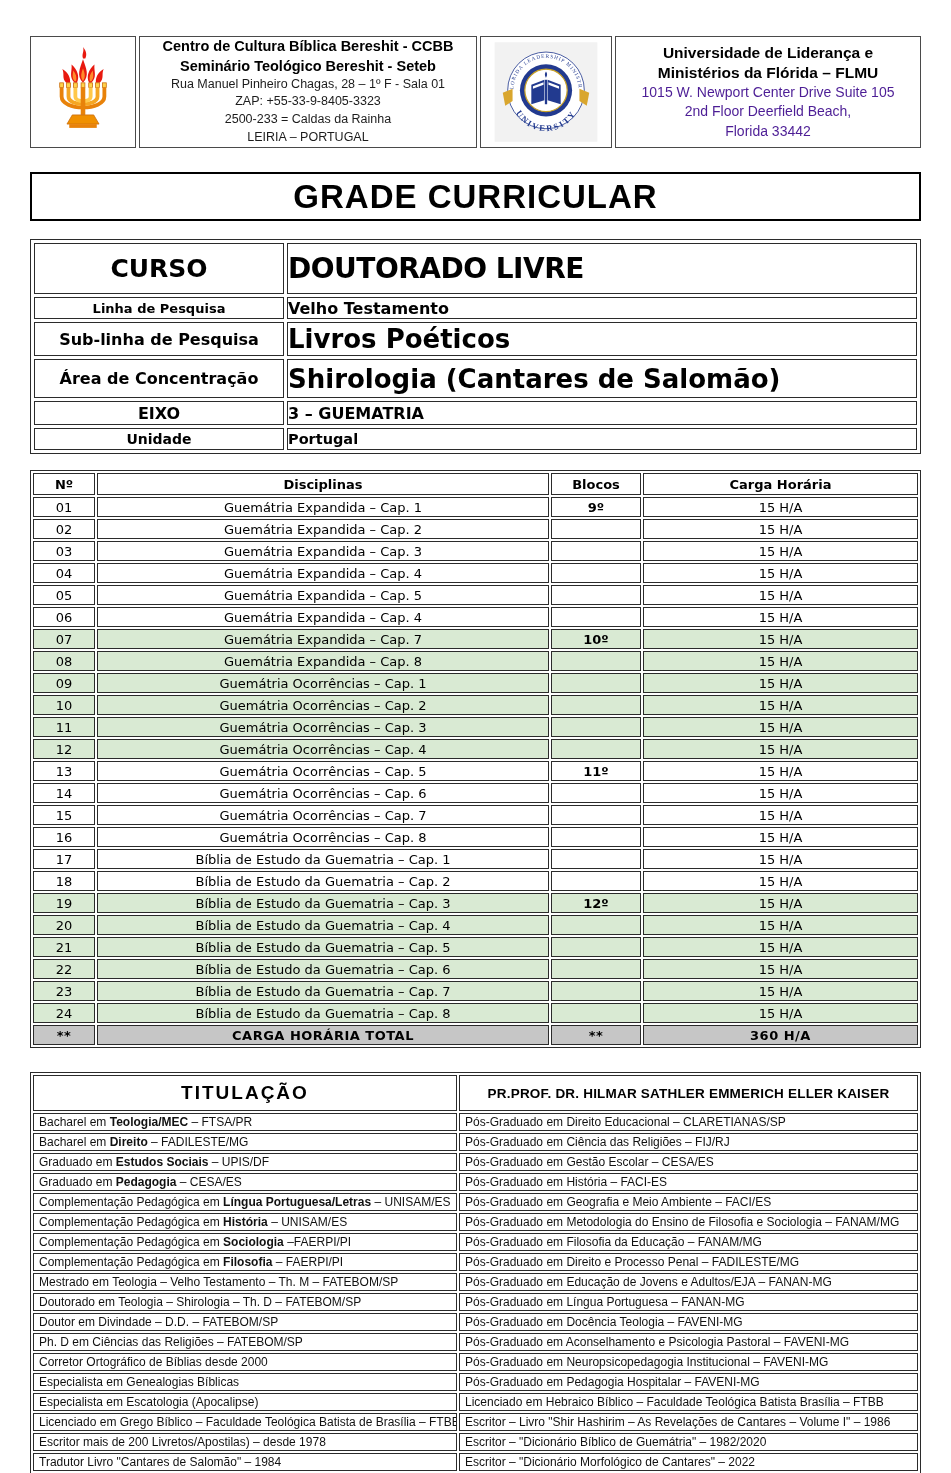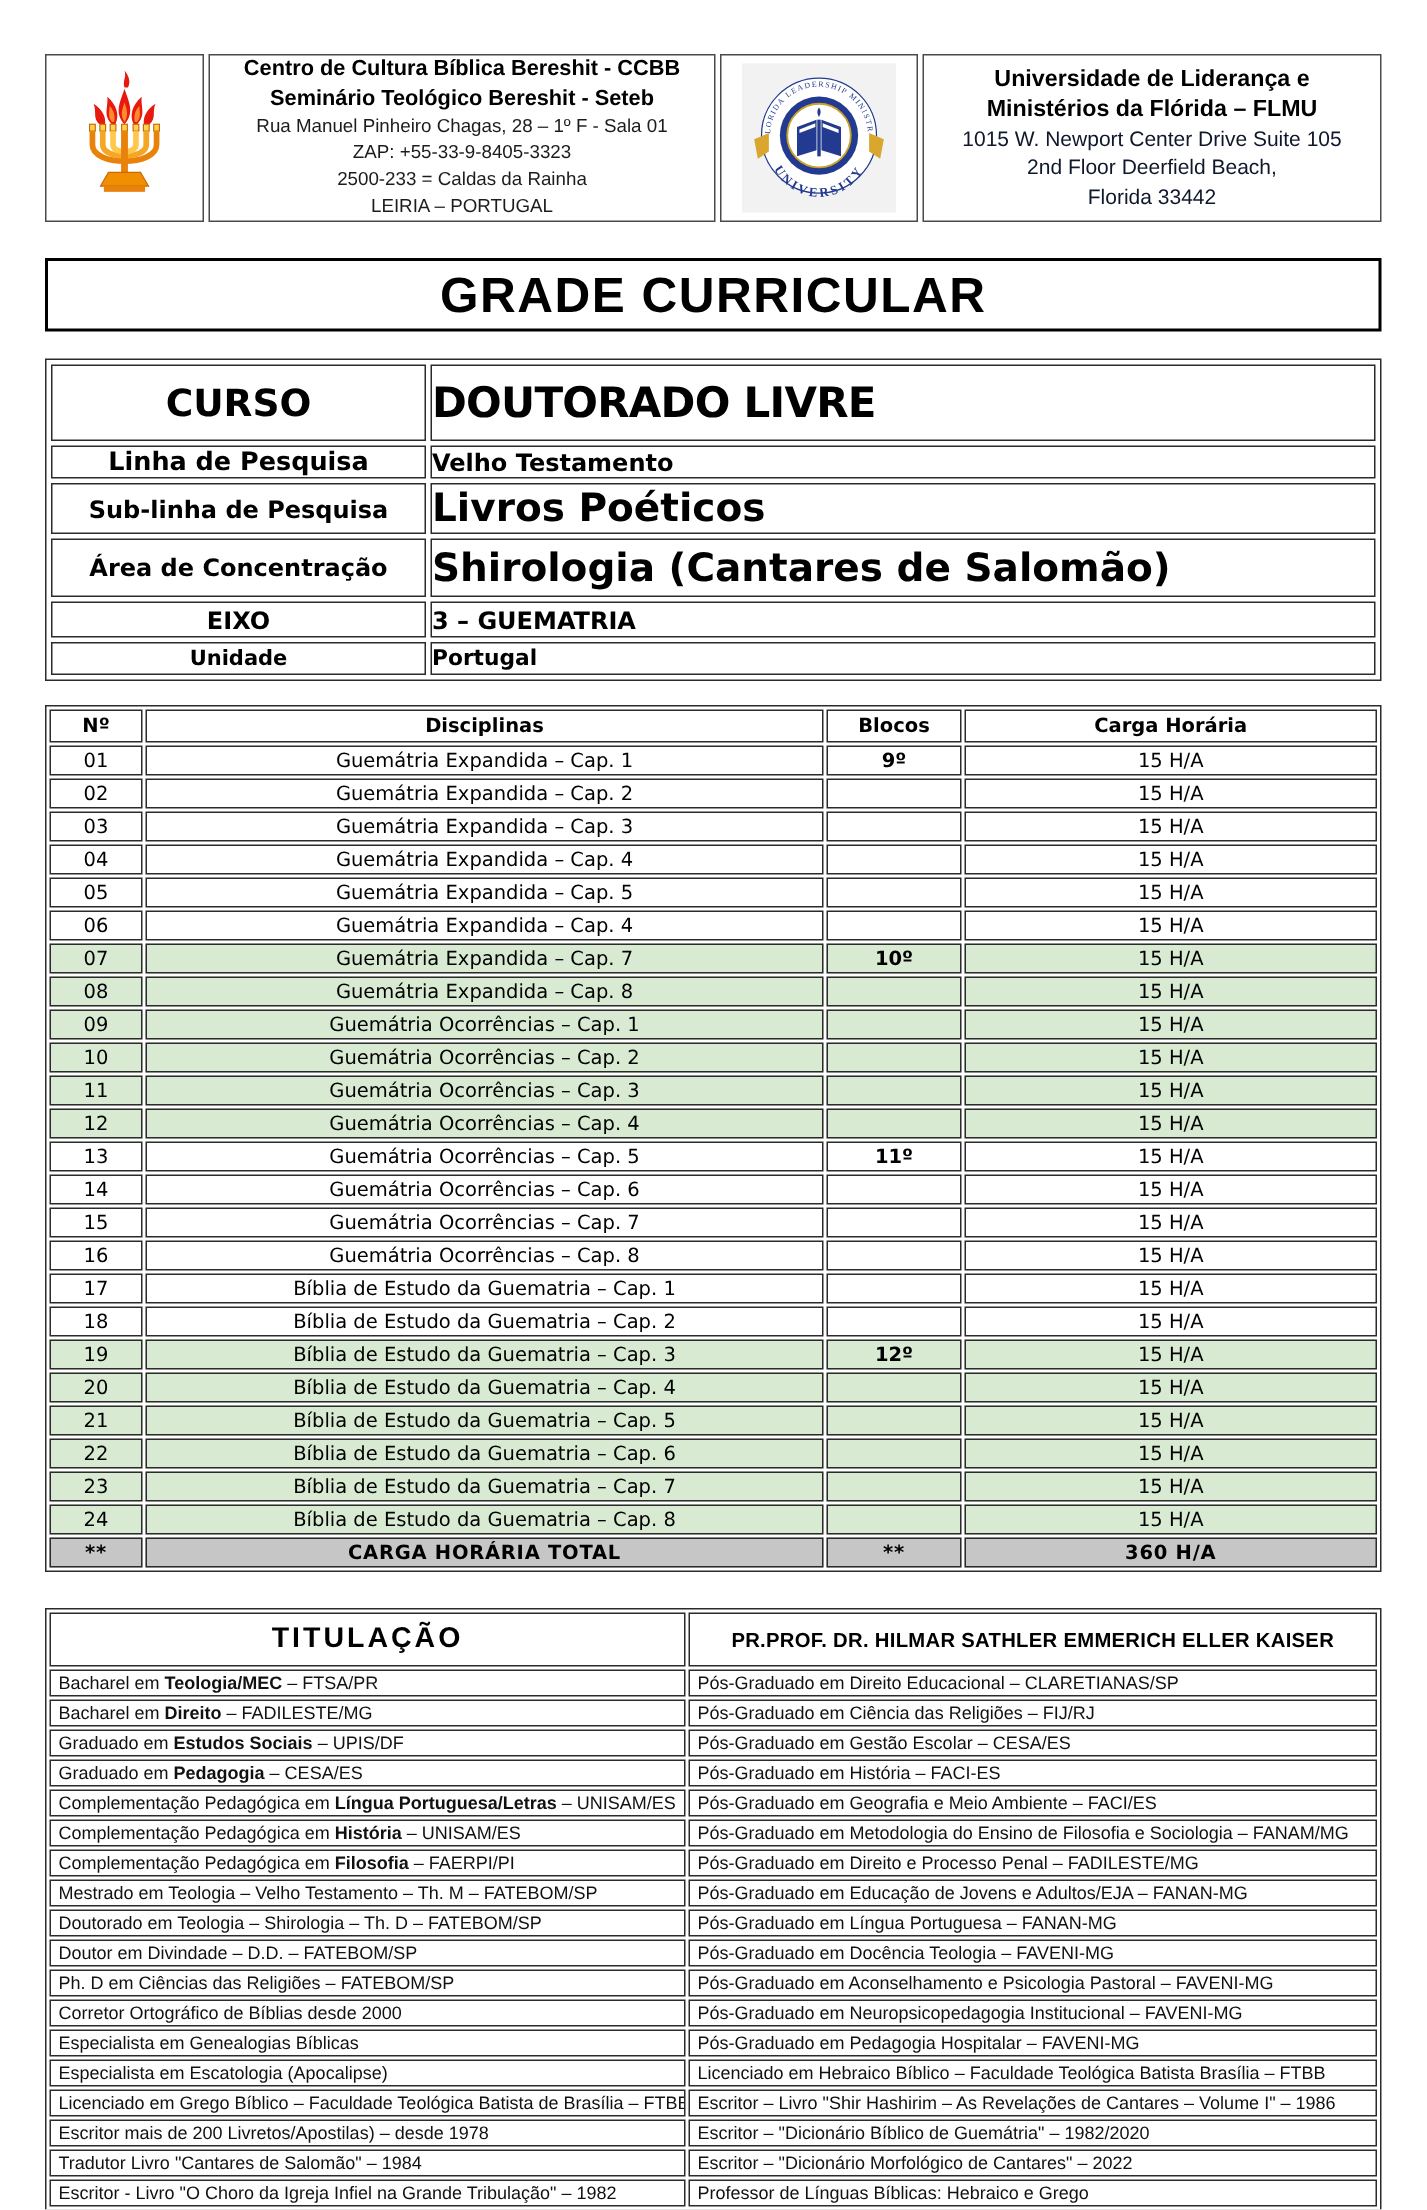--- a/index.html
+++ b/index.html
@@ -11,36 +11,36 @@
   
   .letterhead { display: flex; gap: 3px; height: 112px; }
   .lh-cell { border: 1px solid #4a4a4a; display: flex; flex-direction: column; justify-content: center; align-items: center; background: #fff; }
   .lh-logo-left  { width: 106px; }
   .lh-text-left  { flex: 1; text-align: center; padding: 4px 2px; }
   .lh-logo-right { width: 132px; }
   .lh-text-right { width: 306px; text-align: center; padding: 4px 2px; }
   .lh-bold  { font-weight: bold; font-size: 14.5px; line-height: 1.32; }
   .lh-small { font-size: 12.5px; line-height: 1.42; color: #1c1c1c; }
   .rh-bold  { font-weight: bold; font-size: 15.5px; line-height: 1.3; }
-  .rh-small { font-size: 14px; line-height: 1.38; color: #0f172a; }
+  .rh-small { font-size: 14px; line-height: 1.38; color: #4c1d95; }
 
   
   .title-box { margin-top: 24px; border: 2px solid #000; height: 49px; display: flex; align-items: center; justify-content: center; }
   .title-text { font-size: 33px; font-weight: 900; letter-spacing: 1px; }
 
   
   table { border-collapse: separate; width: 100%; background: #fff; }
   td { border: 1px solid #2b2b2b; vertical-align: middle; }
 
   
   .course-table { margin-top: 18px; border-spacing: 3px; border: 1px solid #2b2b2b; }
   .course-table .ci-label { width: 250px; text-align: center; font-weight: bold; font-family: "DejaVu Sans", sans-serif; }
   .course-table .ci-value { font-weight: bold; font-family: "DejaVu Sans", sans-serif; }
   .ci-r0 td { height: 51px; } .ci-l0 { font-size: 25px; } .ci-v0 { font-size: 28px; letter-spacing: -0.5px; }
-  .ci-r1 td { height: 22px; } .ci-l1 { font-size: 17px; margin-top: 11px; } .ci-v1 { font-size: 16px; }
+  .ci-r1 td { height: 22px; } .ci-l1 { font-size: 13px; margin-top: 11px; } .ci-v1 { font-size: 16px; }
   .ci-r2 td { height: 34px; } .ci-l2 { font-size: 16px; } .ci-v2 { font-size: 26px; }
   .ci-r3 td { height: 39px; } .ci-l3 { font-size: 16px; } .ci-v3 { font-size: 26px; }
   .ci-r4 td { height: 24px; } .ci-l4 { font-size: 16px; } .ci-v4 { font-size: 16px; }
   .ci-r5 td { height: 22px; } .ci-l5 { font-size: 14px; } .ci-v5 { font-size: 14.5px; font-weight: normal; }
 
   
   .curriculum-table { margin-top: 16px; border-spacing: 2px; border: 1px solid #2b2b2b;
                       font-family: "DejaVu Sans", sans-serif; font-size: 13px; table-layout: fixed; }
   .curriculum-table col.c0 { width: 62px; }
   .curriculum-table col.c1 { width: 452px; }
@@ -376,20 +376,24 @@
           </tr>
           <tr class="cred-row">
             <td class="cred-cell"><span>Complementação Pedagógica em </span><span class="cred-b">Língua Portuguesa/Letras</span><span> – UNISAM/ES</span></td>
             <td class="cred-cell">Pós-Graduado em Geografia e Meio Ambiente – FACI/ES</td>
           </tr>
           <tr class="cred-row">
             <td class="cred-cell"><span>Complementação Pedagógica em </span><span class="cred-b">História</span><span> – UNISAM/ES</span></td>
             <td class="cred-cell">Pós-Graduado em Metodologia do Ensino de Filosofia e Sociologia – FANAM/MG</td>
           </tr>
           <tr class="cred-row">
+            <td class="cred-cell"><span>Complementação Pedagógica em </span><span class="cred-b">Sociologia</span><span> –FAERPI/PI</span></td>
+            <td class="cred-cell">Pós-Graduado em Filosofia da Educação – FANAM/MG</td>
+          </tr>
+          <tr class="cred-row">
             <td class="cred-cell"><span>Complementação Pedagógica em </span><span class="cred-b">Filosofia</span><span> – FAERPI/PI</span></td>
             <td class="cred-cell">Pós-Graduado em Direito e Processo Penal – FADILESTE/MG</td>
           </tr>
           <tr class="cred-row">
             <td class="cred-cell"><span>Mestrado em Teologia – Velho Testamento – Th. M – FATEBOM/SP</span><span class="cred-b"></span><span></span></td>
             <td class="cred-cell">Pós-Graduado em Educação de Jovens e Adultos/EJA – FANAN-MG</td>
           </tr>
           <tr class="cred-row">
             <td class="cred-cell"><span>Doutorado em Teologia – Shirologia – Th. D – FATEBOM/SP</span><span class="cred-b"></span><span></span></td>
             <td class="cred-cell">Pós-Graduado em Língua Portuguesa – FANAN-MG</td>

